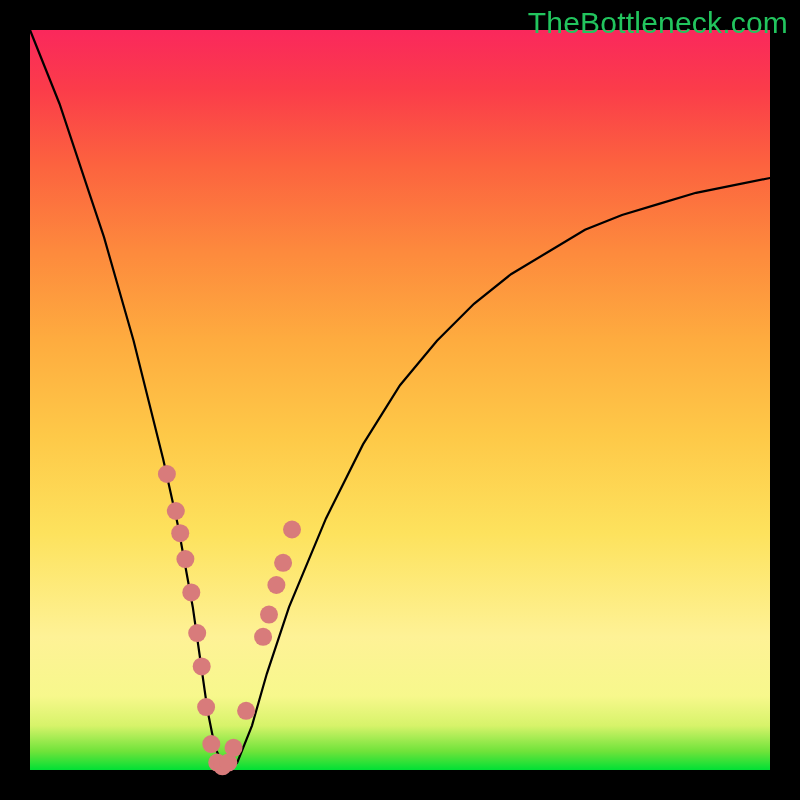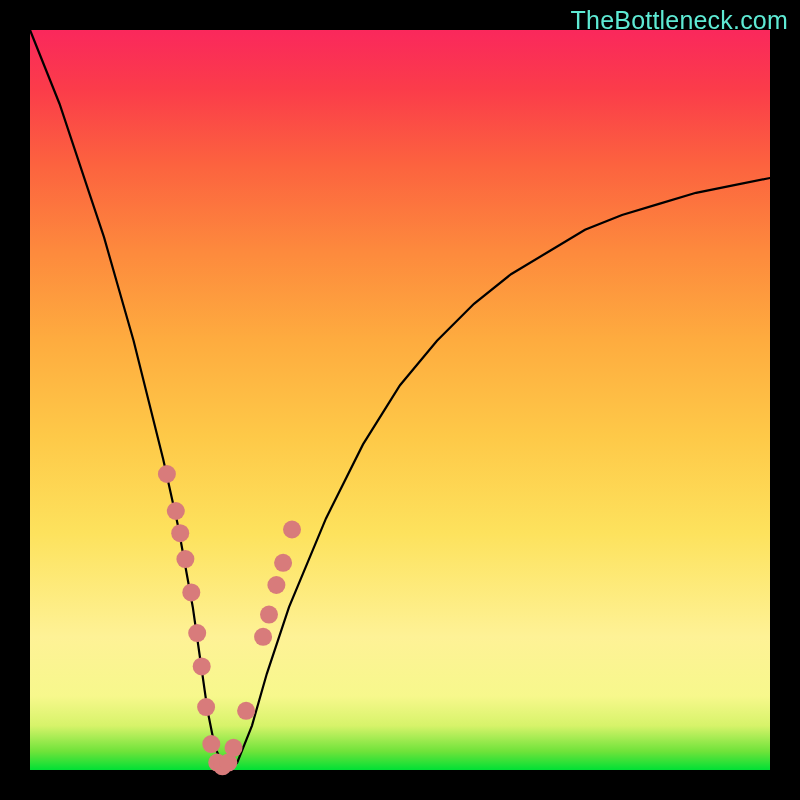--- a/index.html
+++ b/index.html
@@ -30,22 +30,22 @@
       #fd8a3d 70%,
       #fc623f 82%,
       #fb3c4a 92%,
       #fa285c 100%
     );
   }
   .attribution {
     position: absolute;
     top: 6px;
     right: 12px;
-    color: #5eead4;
-    font-size: 25px;
+    color: #22c55e;
+    font-size: 30px;
     font-weight: 500;
     letter-spacing: 0.2px;
   }
   svg.plot {
     position: absolute;
     left: 0;
     top: 0;
     width: 740px;
     height: 740px;
     overflow: visible;

